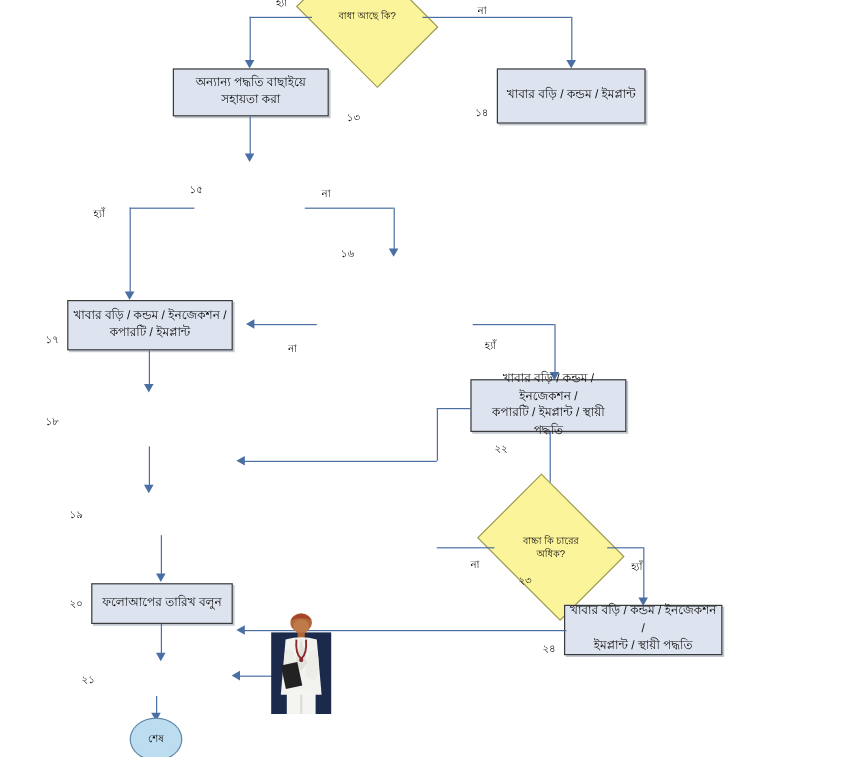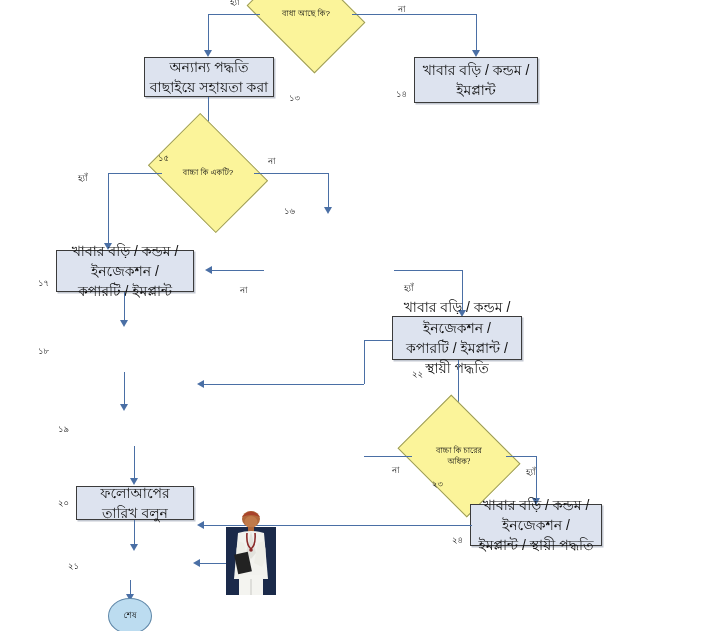--- a/index.html
+++ b/index.html
@@ -44,21 +44,21 @@
   .box {
     position: absolute;
     box-sizing: border-box;
     background: #dde3ef;
     border: 1.5px solid #3b3b3b;
     display: flex;
     align-items: center;
     justify-content: center;
     text-align: center;
     color: #111111;
-    font-size: 14px;
+    font-size: 10px;
     line-height: 1.45;
     padding: 12px 4px;
     box-shadow: 1.5px 1.5px 0 rgba(120,130,150,0.45);
   }
 
   
   .diamond {
     position: absolute;
   }
   .diamond .shape {
@@ -144,24 +144,20 @@
   </div>
 
   <div class="box" style="left:414px; top:57px; width:124px; height:46px;">
     <span>খাবার বড়ি / কন্ডম / ইমপ্লান্ট</span>
   </div>
   <div class="num" style="left:396px; top:88px;">১৪</div>
 
   <div class="ln v" style="left:208px; top:97px; height:33px;"></div>
   <div class="arrow down" style="left:204px; top:128px;"></div>
 
-  <div class="diamond" style="left:160px; top:136px; width:96px; height:74px;">
-    <div class="shape"></div>
-    <div class="dtext">বাচ্চা কি একটি?</div>
-  </div>
   <div class="num" style="left:158px; top:152px;">১৫</div>
   <div class="lbl" style="left:78px; top:172px;">হ্যাঁ</div>
   <div class="lbl" style="left:268px; top:155px;">না</div>
 
   <div class="ln h" style="left:108px; top:173px; width:54px;"></div>
   <div class="ln v" style="left:108px; top:173px; height:72px;"></div>
   <div class="arrow down" style="left:104px; top:243px;"></div>
 
   <div class="ln h" style="left:254px; top:173px; width:74px;"></div>
   <div class="ln v" style="left:328px; top:173px; height:36px;"></div>
@@ -228,21 +224,21 @@
     </span>
   </div>
   <div class="num" style="left:412px; top:368px;">২২</div>
 
   <div class="ln v" style="left:458px; top:360px; height:54px;"></div>
   <div class="arrow down" style="left:454px; top:412px;"></div>
 
   <div class="diamond" style="left:410px; top:418px; width:98px; height:76px;">
     <div class="shape"></div>
     <div class="dtext">
-      <span style="display:block;font-family:Liberation Serif, serif;">
+      <span style="display:block;">
         <span>বাচ্চা কি চারের</span><br>
         <span>অধিক?</span>
       </span>
     </div>
   </div>
   <div class="num" style="left:432px; top:478px;">২৩</div>
   <div class="lbl" style="left:392px; top:464px;">না</div>
   <div class="lbl" style="left:526px; top:466px;">হ্যাঁ</div>
 
   <div class="ln h" style="left:364px; top:456px; width:48px;"></div>

